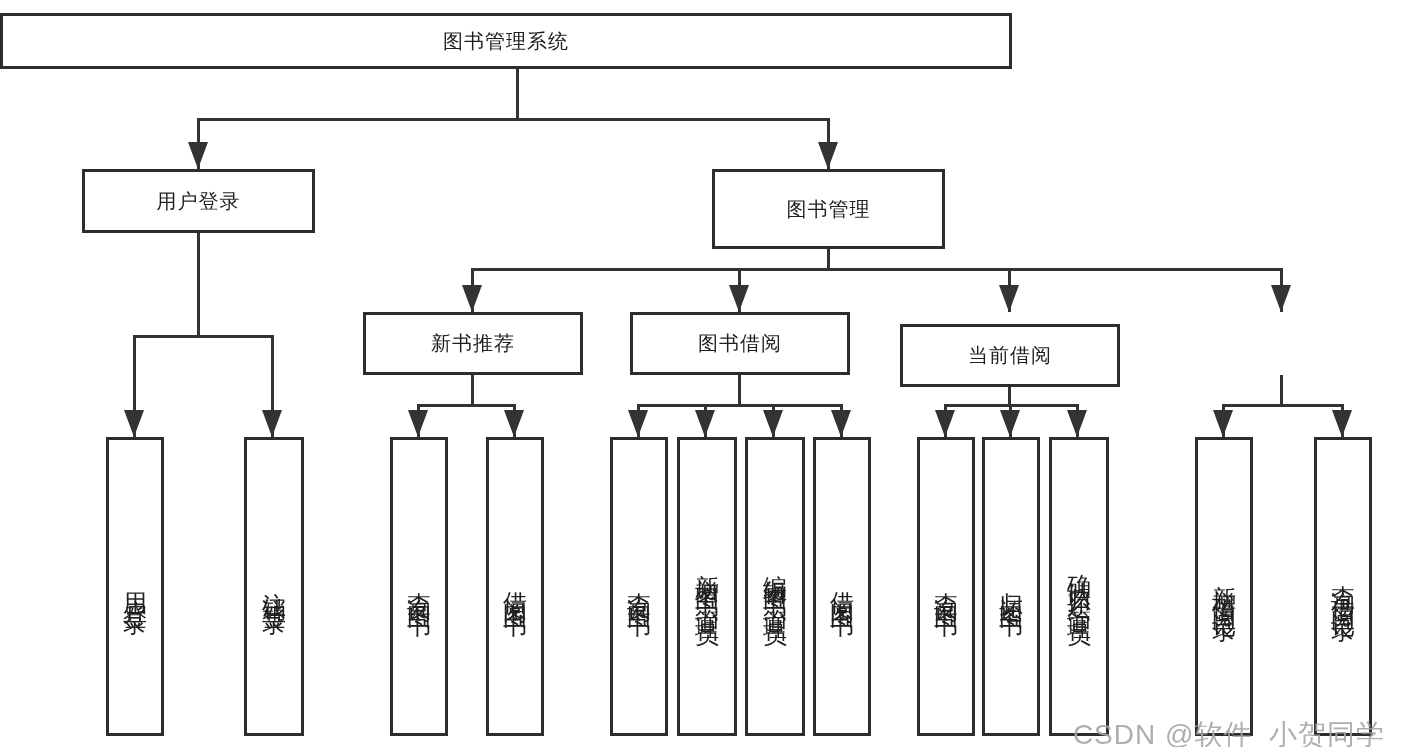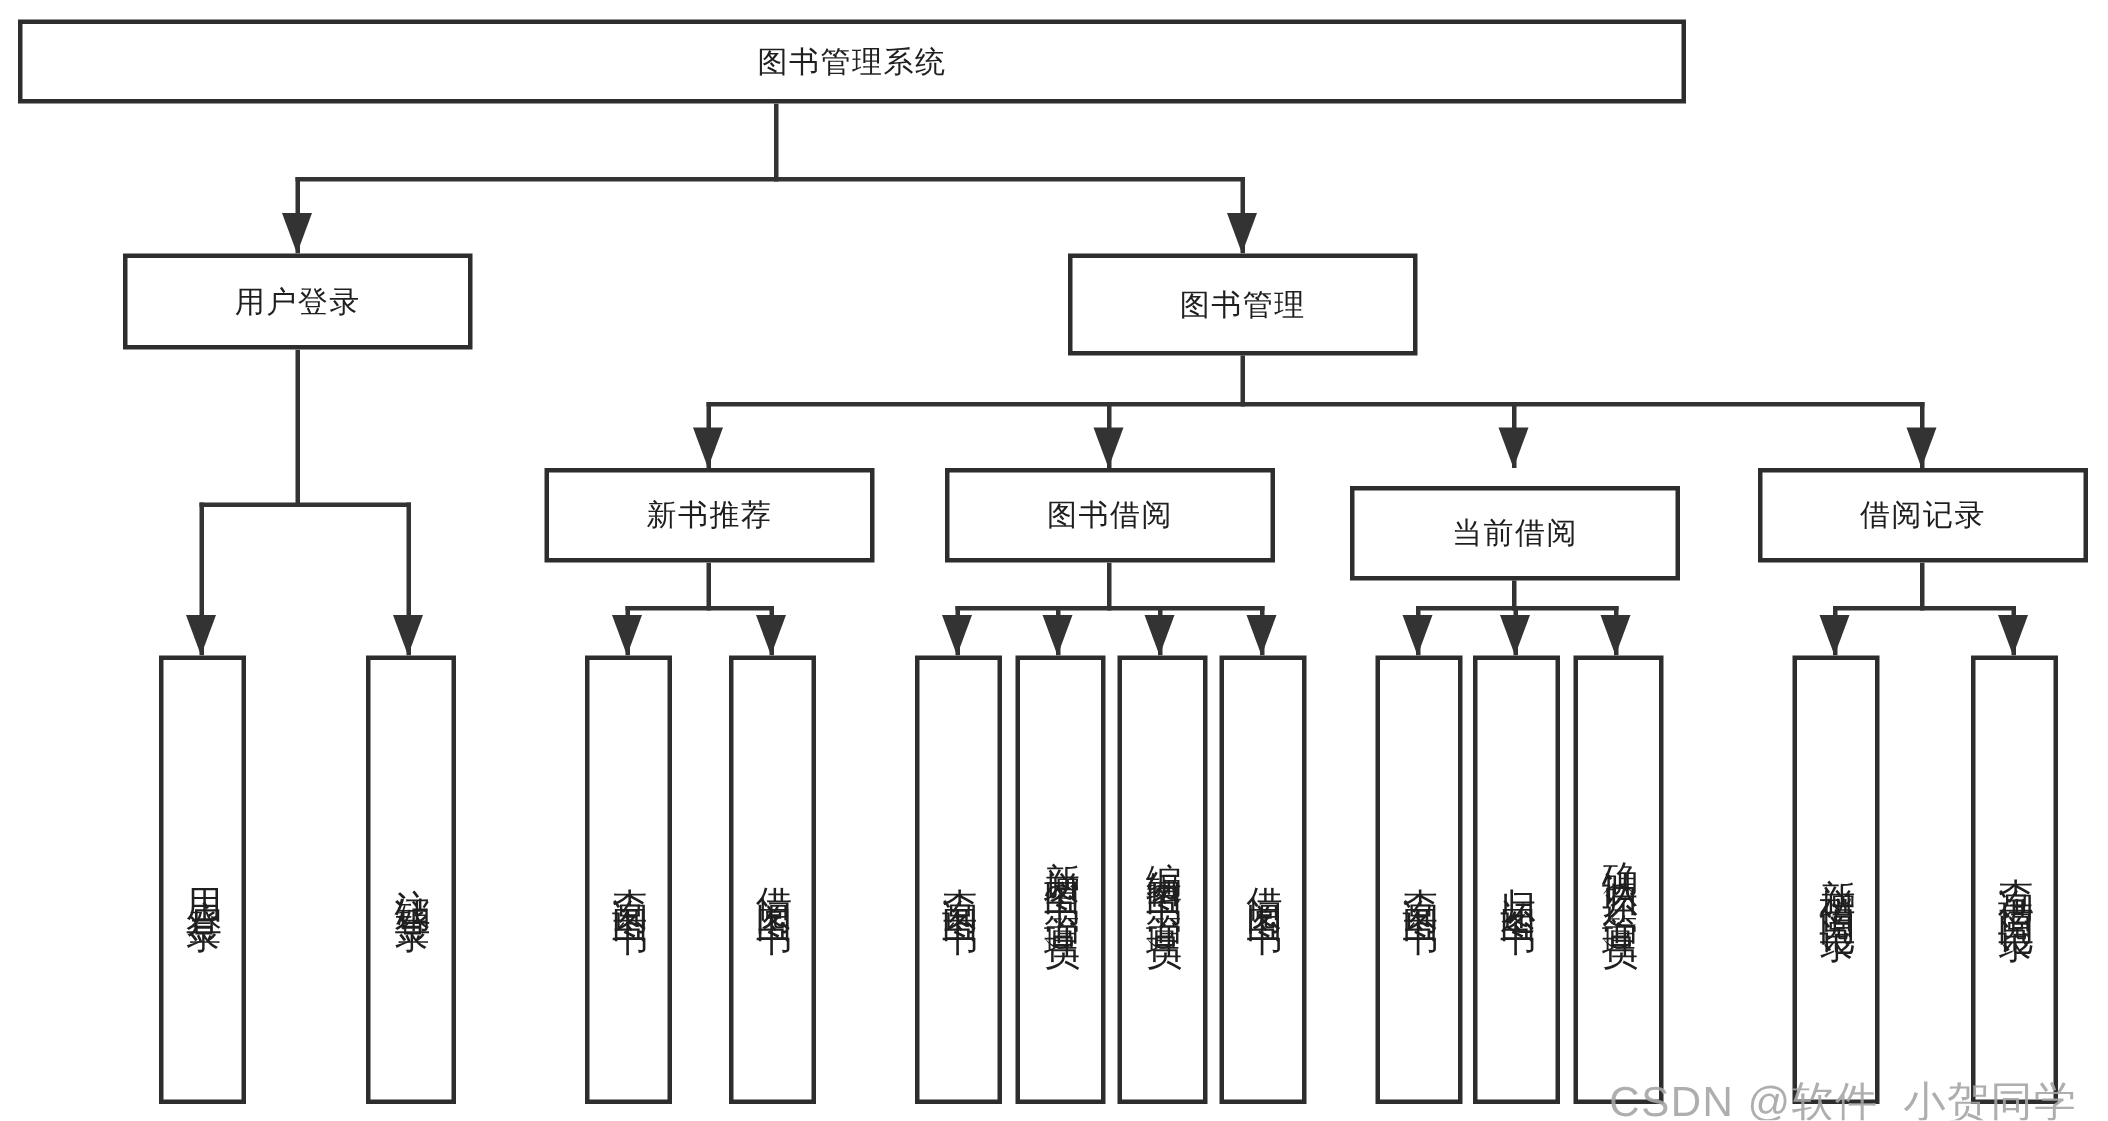--- a/index.html
+++ b/index.html
@@ -78,42 +78,39 @@
     letter-spacing: 1px;
     z-index: 5;
     white-space: nowrap;
   }
 </style>
 </head>
 <body>
 
 <div id="canvas">
 
-  <div class="hbox" style="left:12px; top:13px; width:1112px; height:56px;">
+  <div class="hbox" style="left:0; top:13px; width:1012px; height:56px;">
     <span>图书管理系统</span>
   </div>
 
   <div class="hbox" style="left:82px; top:169px; width:233px; height:64px;">
     <span>用户登录</span>
   </div>
-  <div class="hbox" style="left:712px; top:169px; width:233px; height:68px;">
+  <div class="hbox" style="left:712px; top:169px; width:233px; height:80px;">
     <span>图书管理</span>
   </div>
 
   <div class="hbox" style="left:630px; top:312px; width:220px; height:63px;">
     <span>图书借阅</span>
   </div>
   <div class="hbox" style="left:363px; top:312px; width:220px; height:63px;">
     <span>新书推荐</span>
   </div>
   <div class="hbox" style="left:900px; top:324px; width:220px; height:63px;">
     <span>当前借阅</span>
-  </div>
-  <div class="hbox" style="left:1172px; top:312px; width:220px; height:63px;">
-    <span>借阅记录</span>
   </div>
 
   <div class="vbox" style="left:106px;">
     <span class="vtext">用户登录</span>
   </div>
   <div class="vbox" style="left:244px; width:60px;">
     <span class="vtext">注销登录</span>
   </div>
 
   <div class="vbox" style="left:390px;">

